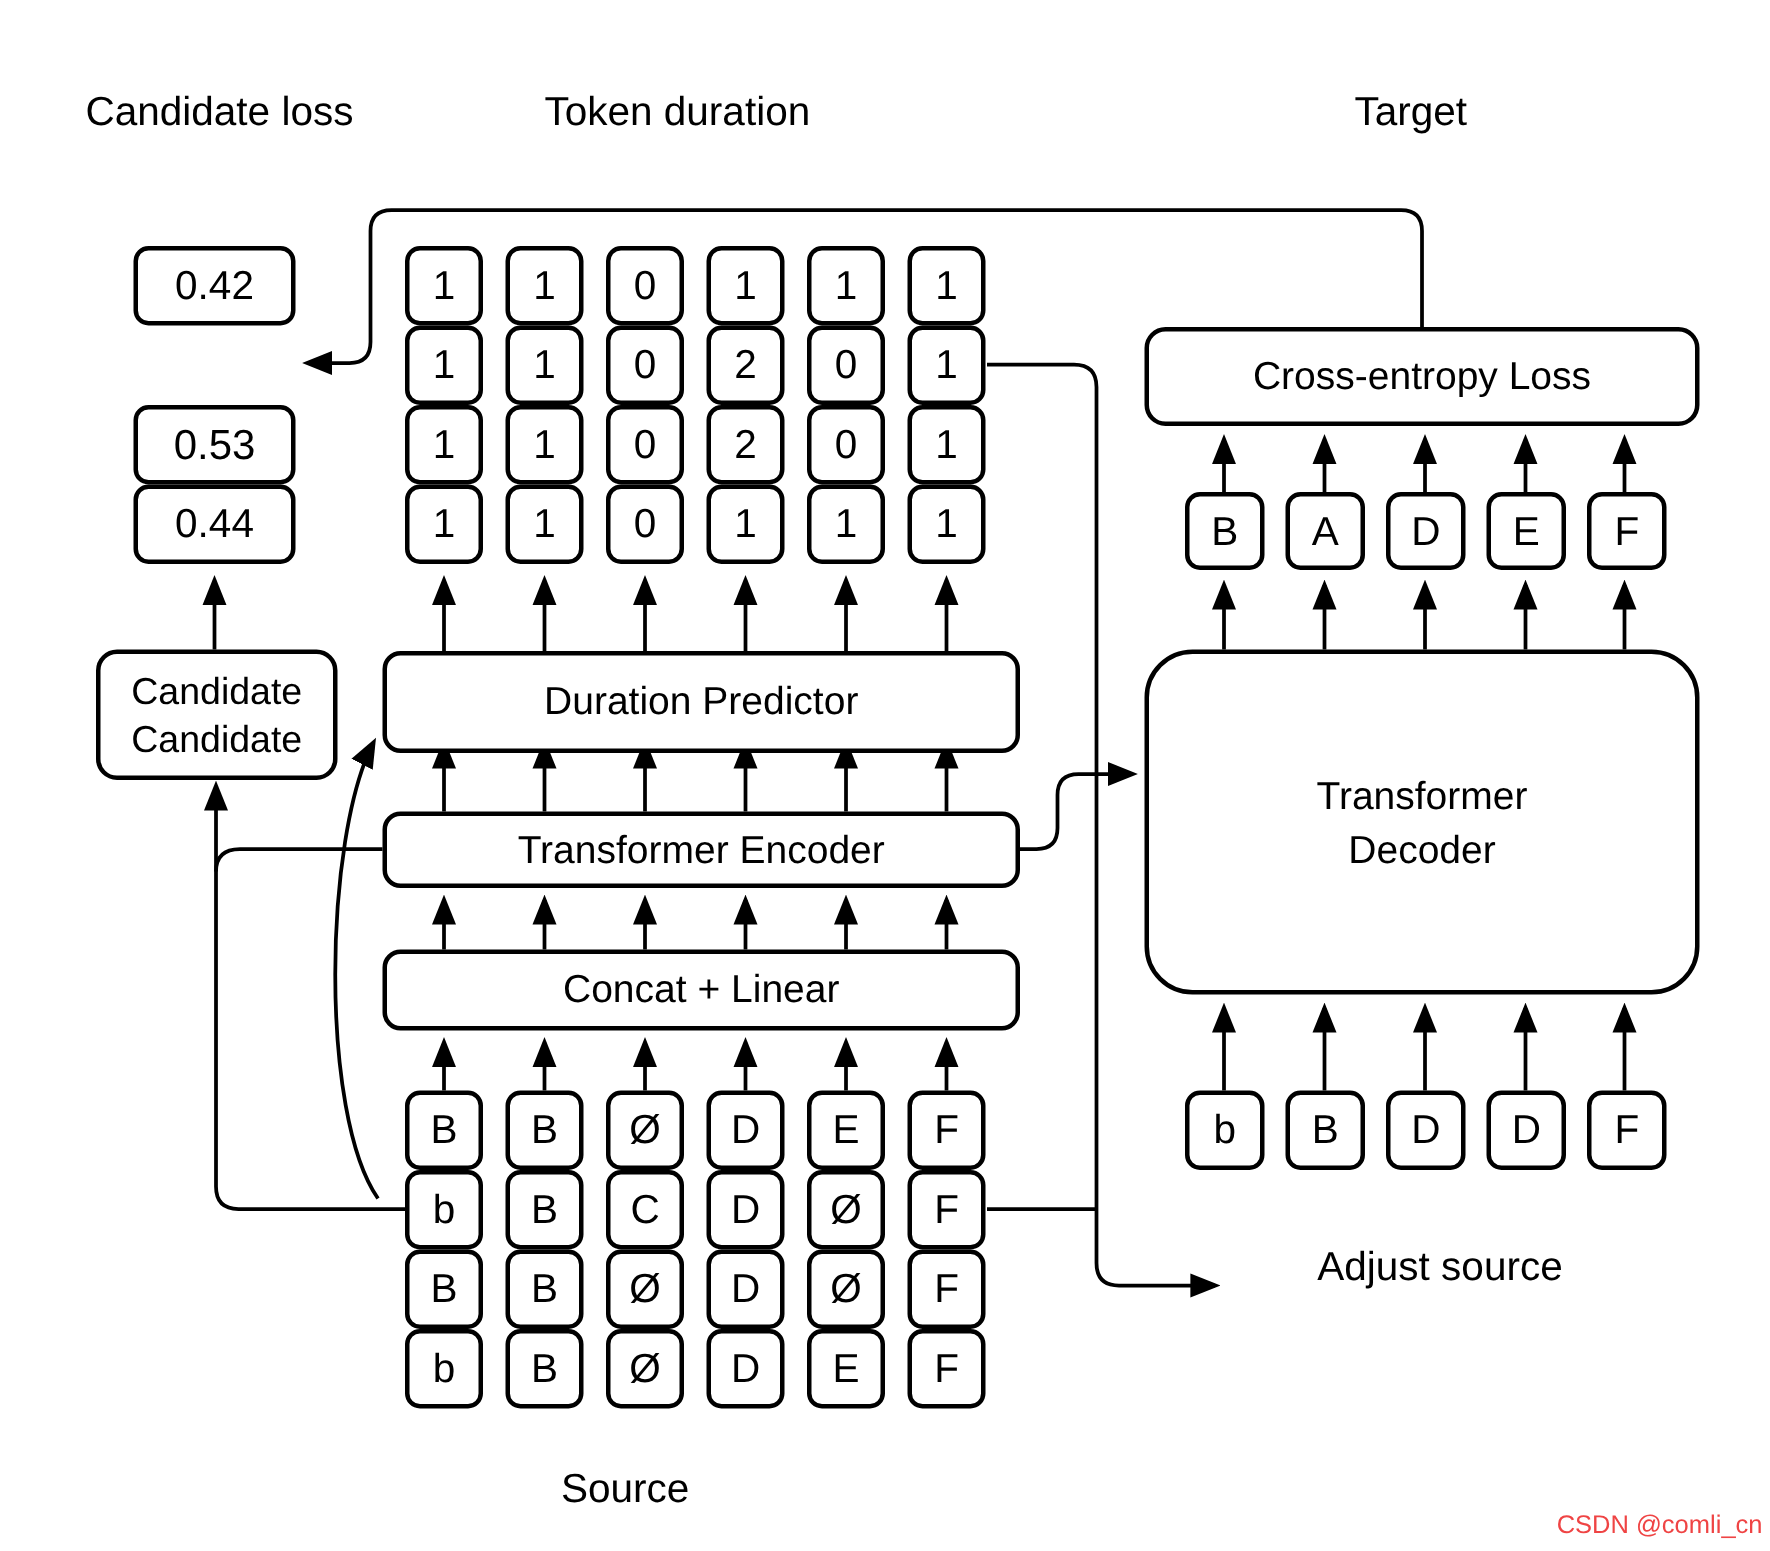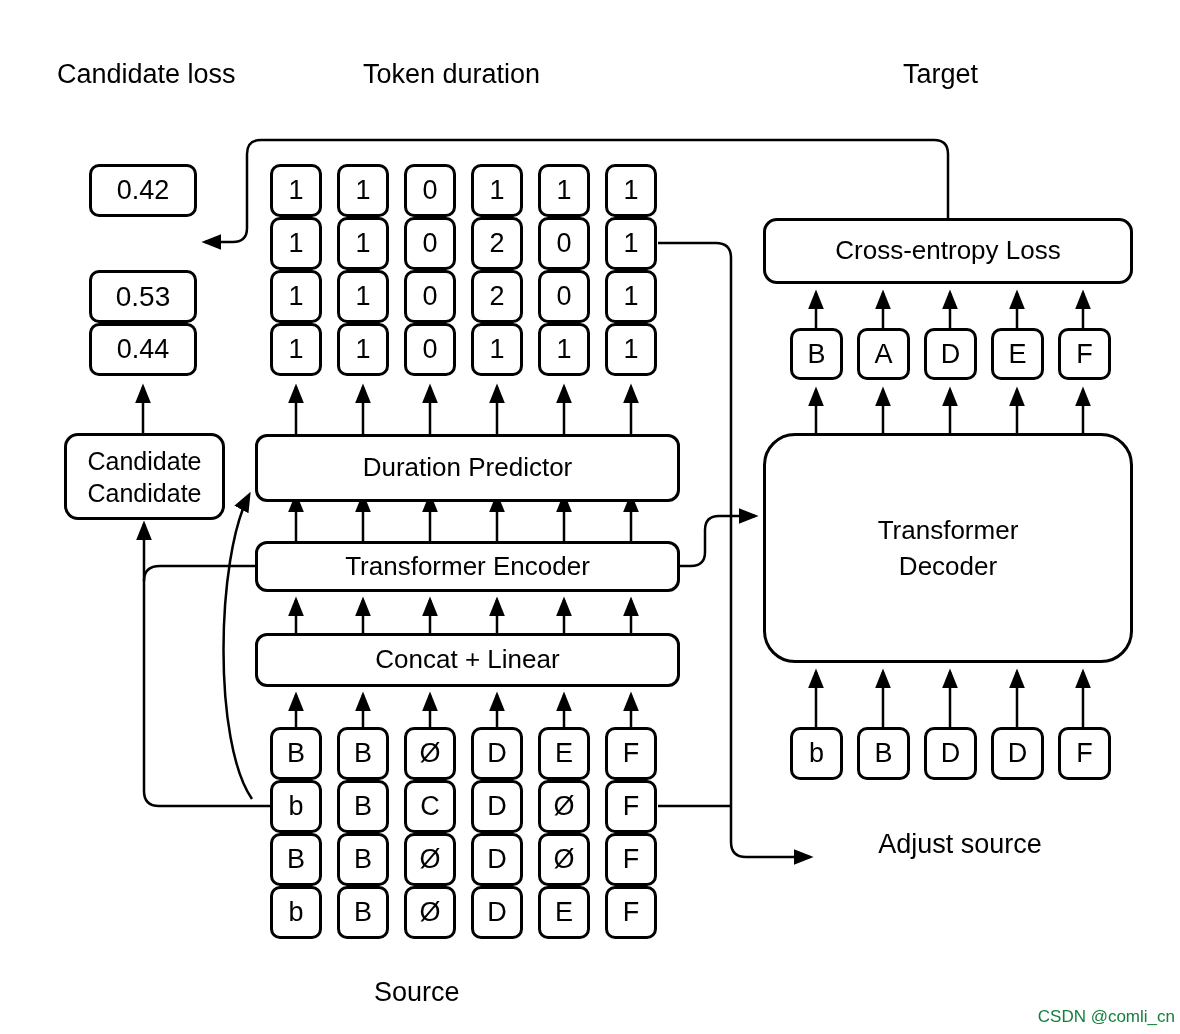--- a/index.html
+++ b/index.html
@@ -111,21 +111,21 @@
 
   <div class="lbl" style="left:57px;top:59px">Candidate loss</div>
   <div class="lbl" style="left:363px;top:59px">Token duration</div>
   <div class="lbl" style="left:903px;top:59px">Target</div>
   <div class="lbl" style="left:374px;top:977px">Source</div>
 
   <div class="adjust" style="left:826px;top:825px;width:268px">
     <div>Adjust source</div>
   </div>
 
-  <div class="watermark" style="color:#15803d">CSDN @comli_cn</div>
+  <div class="watermark" style="color:#ef4444">CSDN @comli_cn</div>
 
   <div class="layer">
       <div class="cell" style="left: 89px; top: 164px; width: 108px; height: 53px; font-size: 27px;">0.42</div>
       <div class="cell" style="left: 89px; top: 270px; width: 108px; height: 53px; font-size: 28px;">0.53</div>
       <div class="cell" style="left: 89px; top: 323px; width: 108px; height: 53px; font-size: 27px;">0.44</div>
     </div>
 
   <div class="layer">
       <div class="cell" style="left: 270px; top: 164px; width: 52px; height: 53px; font-size: 27px;">1</div>
       <div class="cell" style="left: 337px; top: 164px; width: 52px; height: 53px; font-size: 27px;">1</div>

